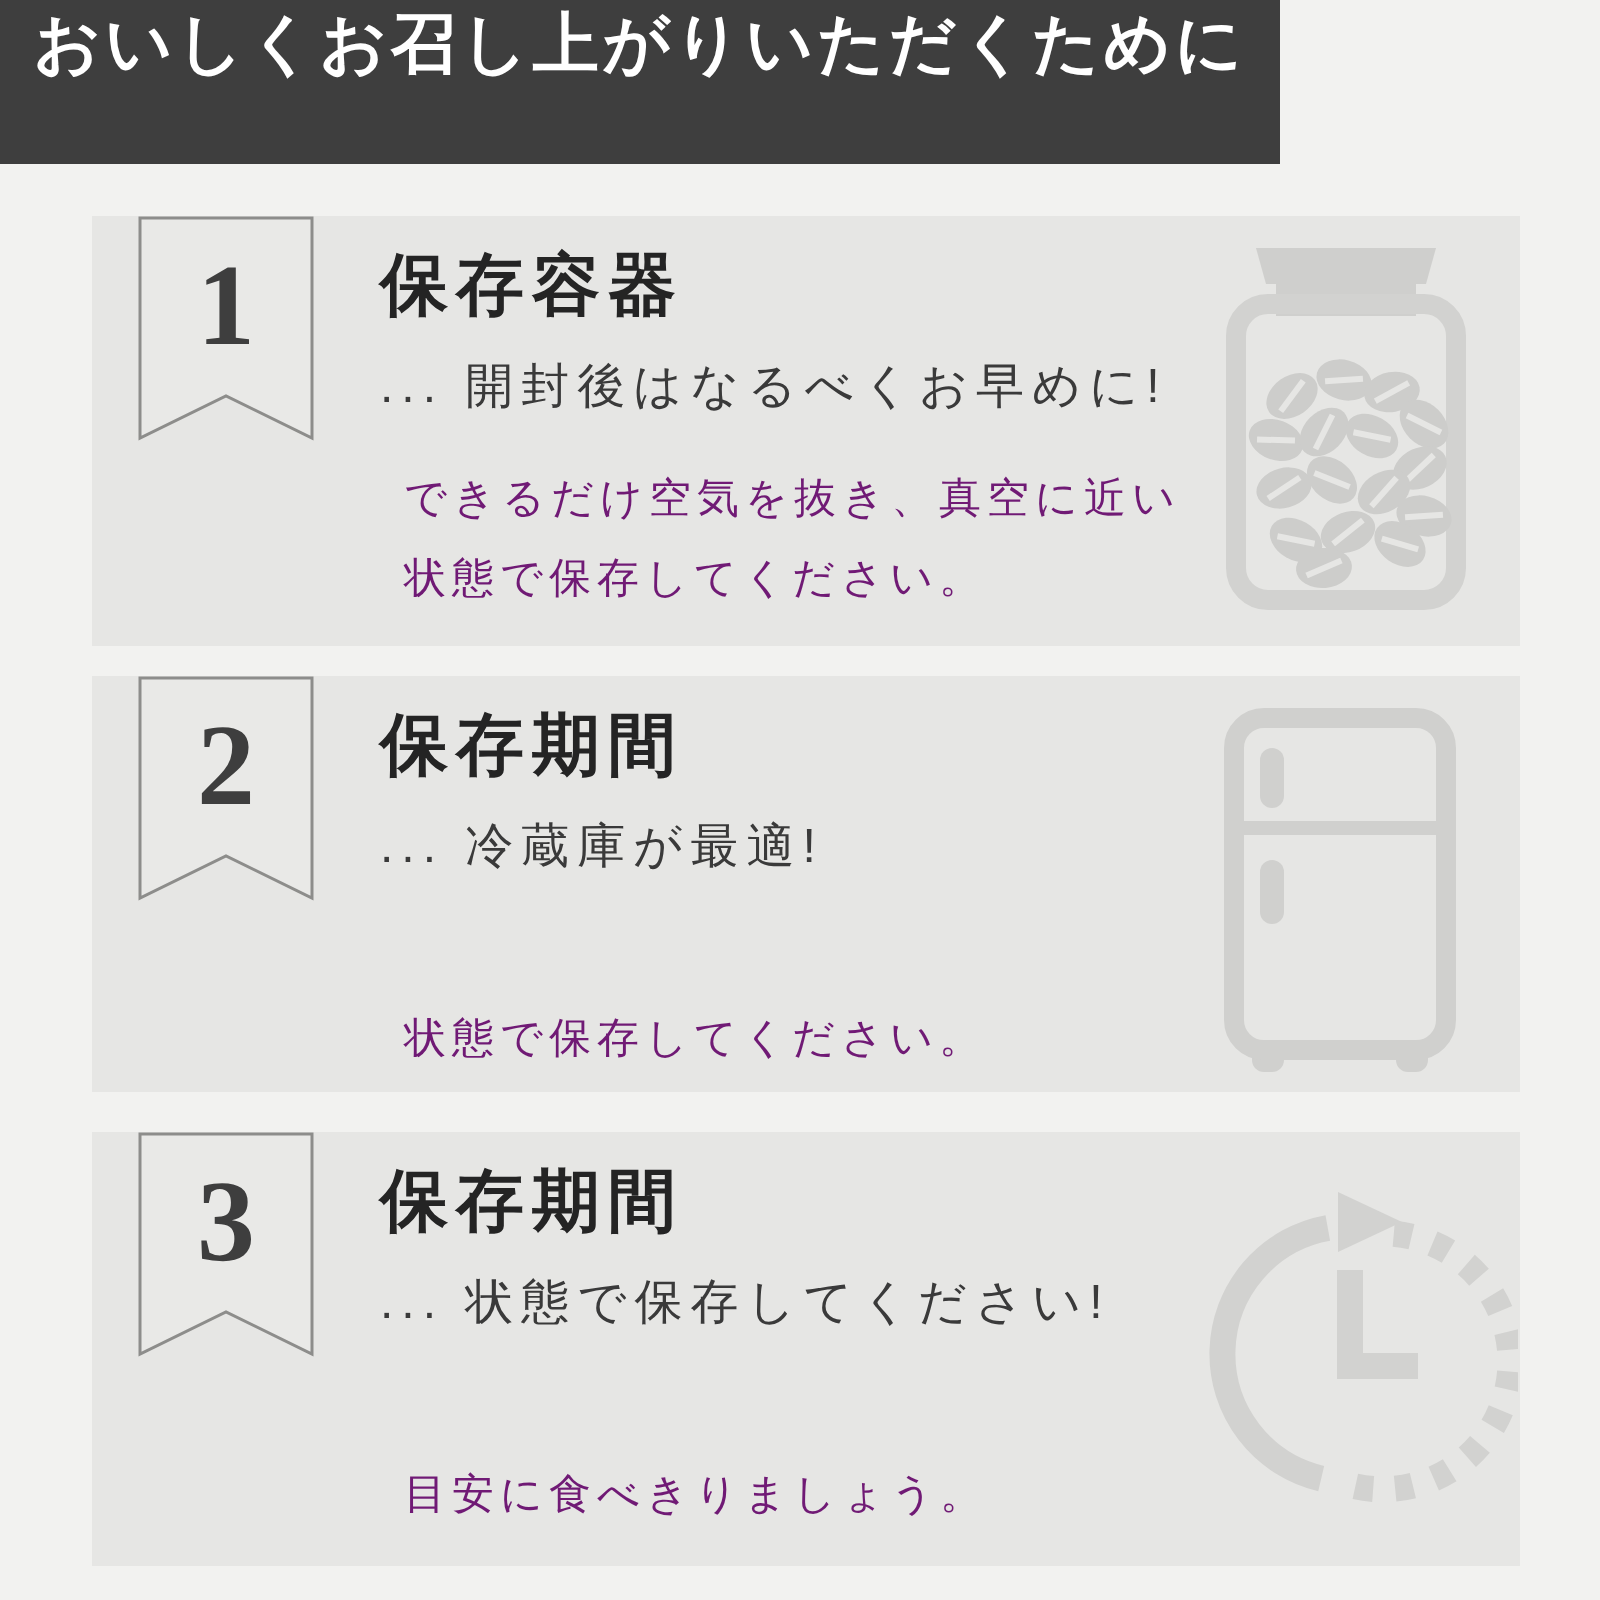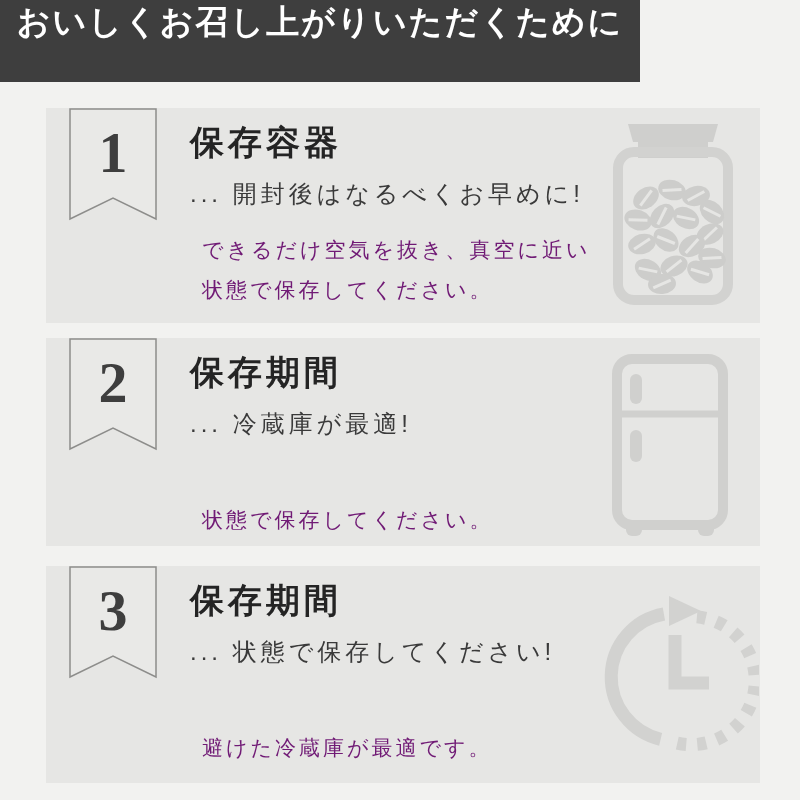--- a/index.html
+++ b/index.html
@@ -172,21 +172,21 @@
 <section class="panel p3">
   <div class="ribbon">
     <svg width="88" height="113" viewBox="0 0 88 113">
       <polygon points="1,1 87,1 87,111 44,90 1,111" fill="#e9e9e7" stroke="#8d8d8b" stroke-width="1.5"></polygon>
     </svg>
     <div class="num">3</div>
   </div>
   <div class="texts">
     <h2 class="sec-title">保存期間</h2>
     <div class="sec-subtitle">... 状態で保存してください!</div>
-    <p class="sec-body"><br><span>避けた冷蔵庫が最適です。</span></p>
+    <p class="sec-body"><br><span>目安に食べきりましょう。</span></p>
   </div>
   <svg class="icon clock" width="164" height="164" viewBox="0 0 164 164">
 
     <path d="M 68.9 19 A 64 64 0 0 0 65.6 144.3" fill="none" stroke="#d2d2d0" stroke-width="13"></path>
 
     <polygon points="74,1 74,31 106,16" fill="#d2d2d0"></polygon>
 
     <path d="M 101.9 21.9 A 64 64 0 1 1 74.4 145.8" fill="none" stroke="#d2d2d0" stroke-width="13" stroke-dasharray="9 11"></path>
 
     <path d="M 80 40 L 80 88 L 114 88" fill="none" stroke="#d2d2d0" stroke-width="13"></path>

